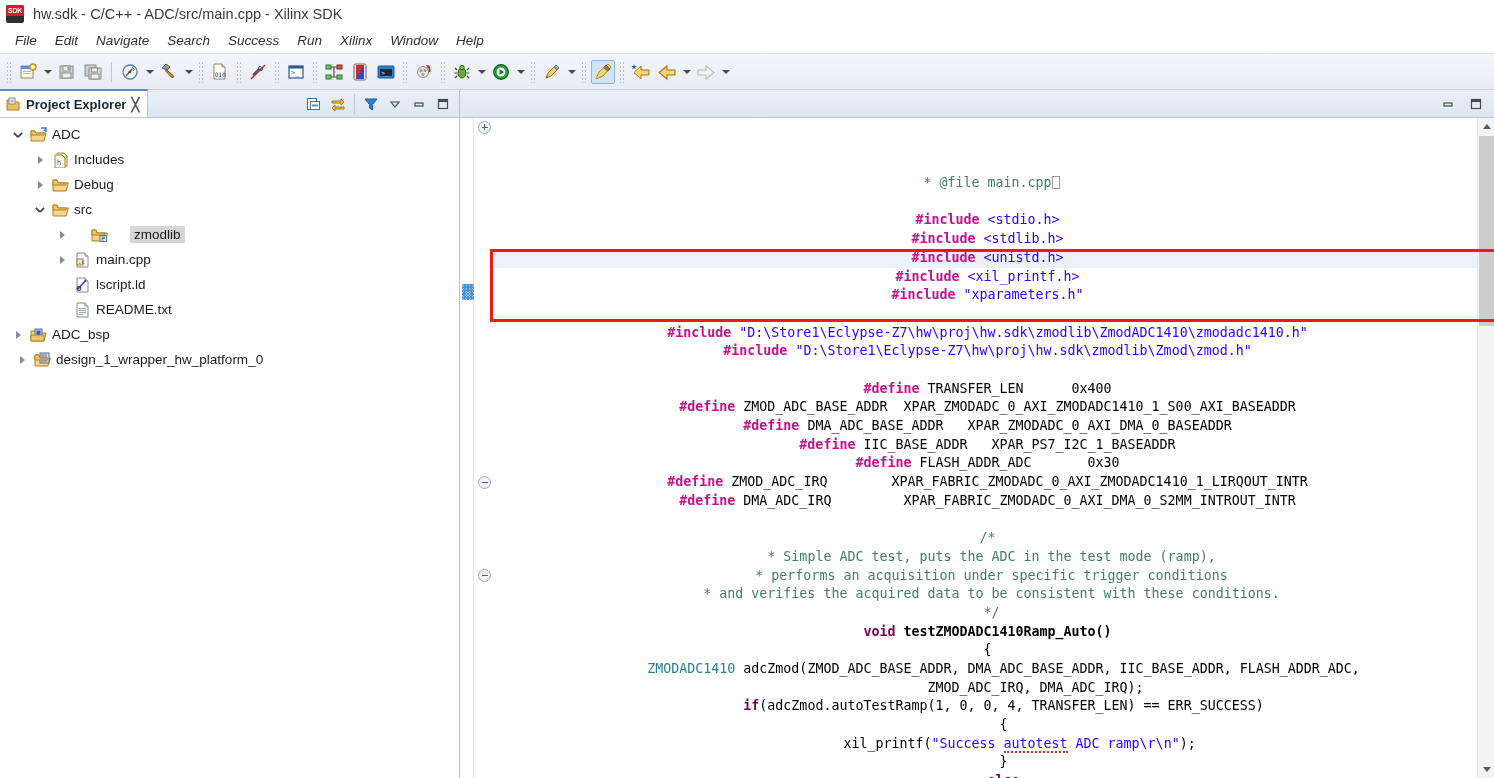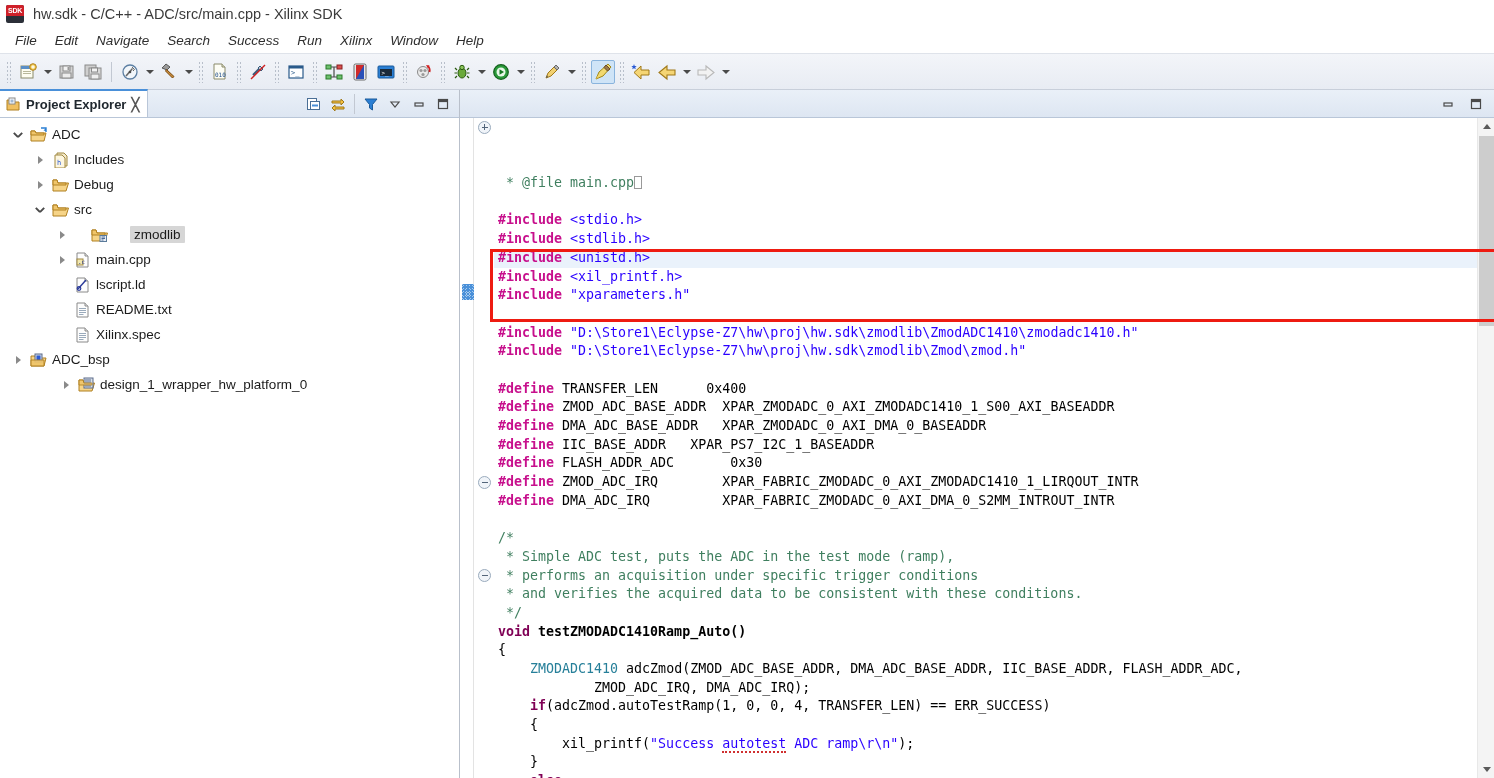--- a/index.html
+++ b/index.html
@@ -110,20 +110,21 @@
     border-left: 4px solid transparent;
     border-right: 4px solid transparent;
     border-top: 4px solid #4a4a4a;
   }
 
   
   #main {
     display: flex;
     height: calc(778px - 28px - 26px - 36px);
     background: #fdba74;
+    text-align: center;
   }
 
   
   #explorer {
     width: 460px;
     min-width: 460px;
     background: #ffffff;
     border-right: 1px solid #b9c0cb;
     display: flex;
     flex-direction: column;
@@ -769,50 +770,37 @@
             <span>
               <svg width="17" height="16" viewBox="0 0 17 16">
                 <path d="M3 1 L11 1 L14 4 L14 15 L3 15 Z" fill="#fdfdfd" stroke="#8a8a8a"></path>
                 <path d="M11 1 L11 4 L14 4" fill="#e4e4e4" stroke="#8a8a8a"></path>
                 <path d="M5 6.5 L12 6.5 M5 8.5 L12 8.5 M5 10.5 L12 10.5 M5 12.5 L9.5 12.5" stroke="#9aaabb" stroke-width="1"></path>
               </svg>
             </span>
           </span>
           <span class="tlabel">README.txt</span>
         </div>
-        <div class="tree-row" style="padding-left: 52px;">
-          <span class="twisty"></span>
-          <span class="ticon">
-            <span>
-              <svg width="17" height="16" viewBox="0 0 17 16">
-                <path d="M3 1 L11 1 L14 4 L14 15 L3 15 Z" fill="#fdfdfd" stroke="#8a8a8a"></path>
-                <path d="M11 1 L11 4 L14 4" fill="#e4e4e4" stroke="#8a8a8a"></path>
-                <path d="M5 6.5 L12 6.5 M5 8.5 L12 8.5 M5 10.5 L12 10.5 M5 12.5 L9.5 12.5" stroke="#9aaabb" stroke-width="1"></path>
-              </svg>
-            </span>
-          </span>
-          <span class="tlabel">Xilinx.spec</span>
-        </div>
         <div class="tree-row" style="padding-left: 8px;">
           <span class="twisty">
             <span class="chev"></span>
           </span>
           <span class="ticon">
             <span>
               <svg width="17" height="16" viewBox="0 0 17 16">
                 <path d="M1 4 L1 14 L14 14 L16 6 L6 6 L5 4 Z" fill="#f6d488" stroke="#b08020"></path>
                 <rect x="5" y="2" width="7" height="8" fill="#cfd8e6" stroke="#5a6a8a"></rect>
                 <rect x="6.5" y="3.5" width="4" height="5" fill="#2a5ad4"></rect>
                 <path d="M1 8 L14 8 L14 14 L1 14 Z" fill="#f0c56a" stroke="#b08020" opacity="0.9"></path>
               </svg>
             </span>
           </span>
           <span class="tlabel">ADC_bsp</span>
         </div>
-        <div class="tree-row" style="padding-left: 12px; margin-left: 44px;">
+        <div class="tree-row" style="padding-left: 12px;">
           <span class="twisty">
             <span class="chev"></span>
           </span>
           <span class="ticon">
             <span>
               <svg width="17" height="16" viewBox="0 0 17 16">
                 <path d="M1 3 L1 14 L14 14 L16.5 6 L6 6 L5 3 Z" fill="#f6d488" stroke="#b08020"></path>
                 <rect x="6" y="1" width="9" height="10" fill="#d8dfe8" stroke="#5a6a8a"></rect>
                 <path d="M8 2 L8 10 M10 2 L10 10 M12 2 L12 10" stroke="#6a7a9a" stroke-width="1.1"></path>
                 <path d="M1 3 L5 3 L6 6 L14 6 L14 8 L1 8 Z" fill="#f0c56a" stroke="#b08020" opacity="0.85"></path>

